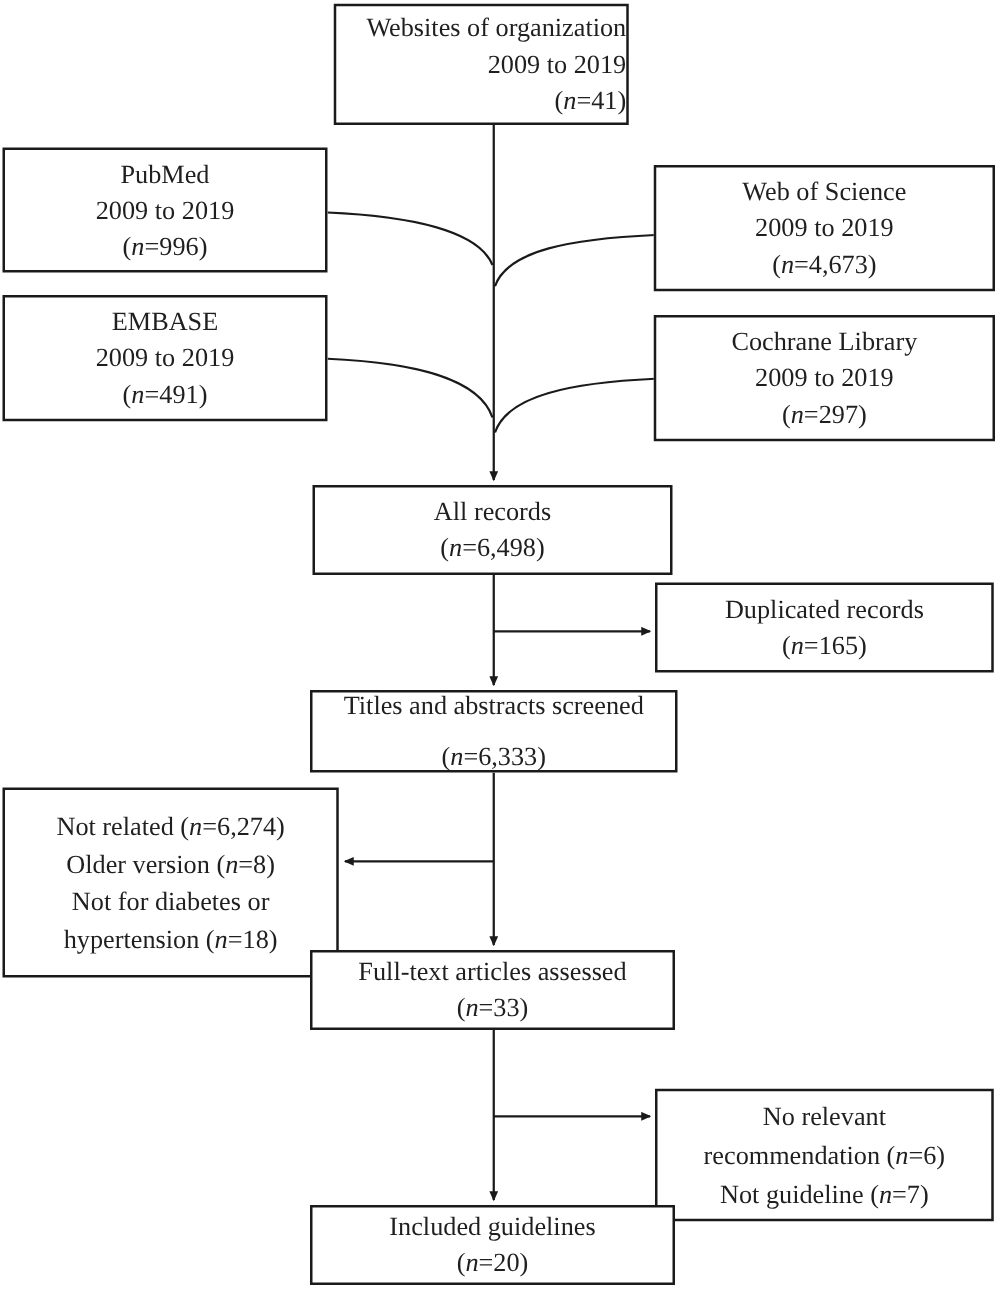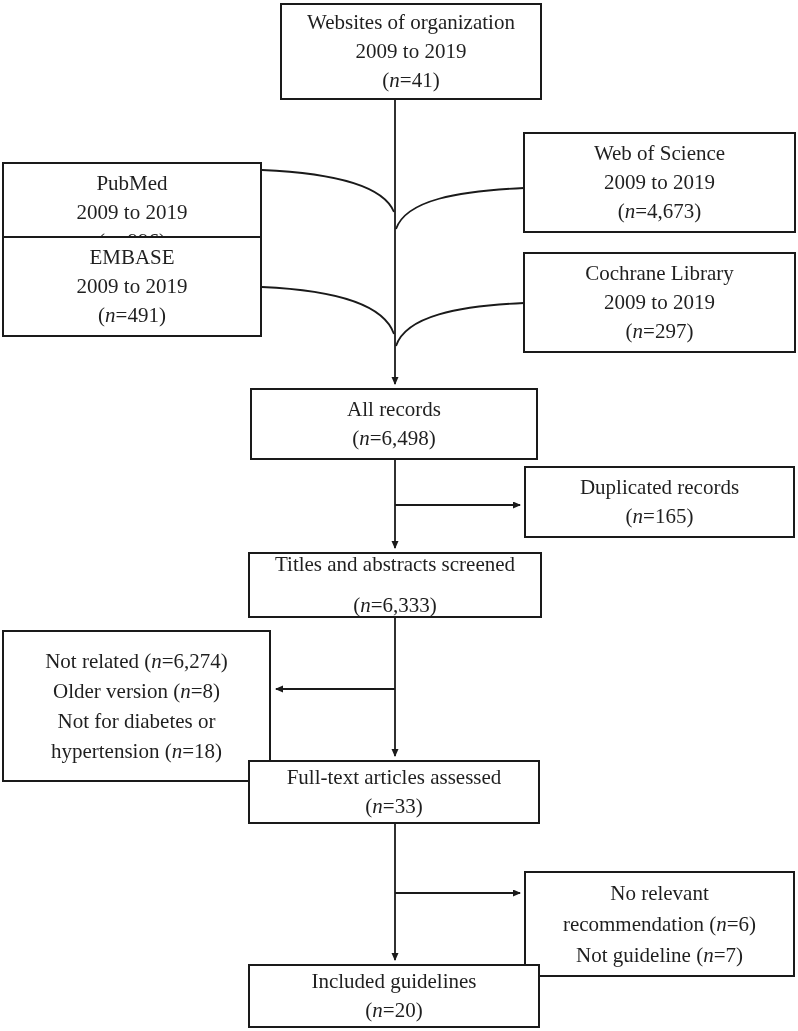--- a/index.html
+++ b/index.html
@@ -10,22 +10,22 @@
   }
   #connectors{position:absolute;left:0;top:0;width:798px;height:1031px;pointer-events:none;}
   .box{
     position:absolute;box-sizing:border-box;border:2px solid #1a1a1a;background:#ffffff;
     display:flex;flex-direction:column;justify-content:center;align-items:center;
     text-align:center;font-size:21px;line-height:29px;
   }
   .box span{display:block;white-space:nowrap;}
   .nvar{font-style:italic;}
   
-  .b-websites{left:280px;top:3px;width:262px;height:97px;}
-  .b-pubmed{left:2px;top:118px;width:260px;height:100px;margin-top:44px;}
+  .b-websites{left:267px;top:3px;width:236px;height:97px;align-items:flex-end;}
+  .b-pubmed{left:2px;top:118px;width:260px;height:100px;}
   .b-wos{left:523px;top:132px;width:273px;height:101px;}
   .b-embase{left:2px;top:236px;width:260px;height:101px;}
   .b-cochrane{left:523px;top:252px;width:273px;height:101px;text-align:right;}
   .b-allrecords{left:250px;top:388px;width:288px;height:72px;}
   .b-duplicated{left:524px;top:466px;width:271px;height:72px;}
   .b-titles{left:248px;top:552px;width:294px;height:66px;gap:12px;}
   .b-exscreen{left:2px;top:630px;width:269px;height:152px;line-height:30px;}
   .b-fulltext{left:248px;top:760px;width:292px;height:64px;}
   .b-exfull{left:524px;top:840px;width:271px;height:106px;line-height:31px;margin-top:31px;}
   .b-included{left:248px;top:964px;width:292px;height:64px;}

